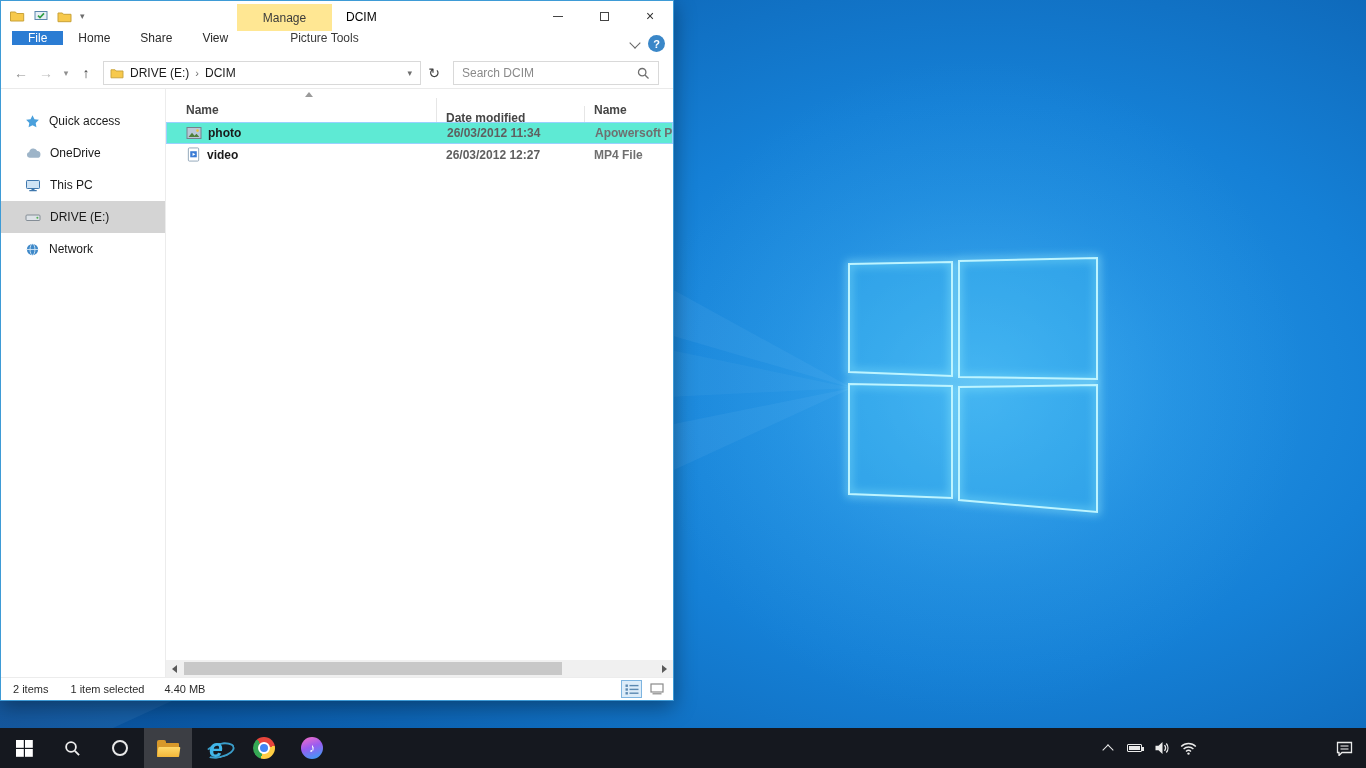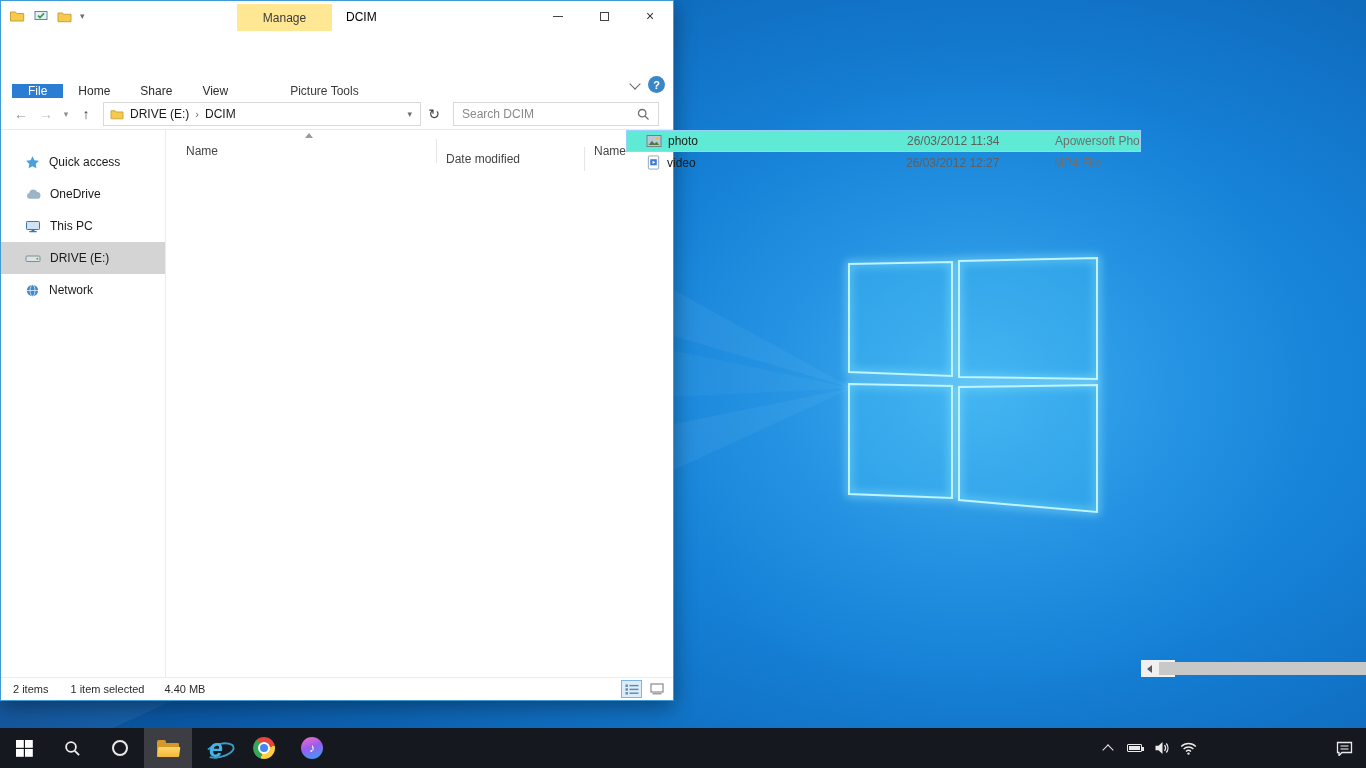--- a/index.html
+++ b/index.html
@@ -24,21 +24,21 @@
   .manage-tab { position:absolute; left:236px; top:3px; width:95px; height:27px; background:#ffe793;
     display:flex; align-items:center; justify-content:center; color:#3b3b3b; }
   .window-title { position:absolute; left:345px; top:9px; color:#000; }
   .win-controls { margin-left:auto; display:flex; height:30px; }
   .win-btn { width:46px; height:30px; display:flex; align-items:center; justify-content:center; color:#444; }
   .min-glyph { width:10px; height:1px; background:#444; display:block; }
   .max-glyph { width:9px; height:9px; border:1px solid #444; display:block; }
   .close-glyph { font-size:14px; color:#333; }
 
   
-  .tabrow { height:26px; display:flex; align-items:flex-end; position:relative; flex:none;margin-top:41px; }
+  .tabrow { height:26px; display:flex; align-items:flex-start; position:relative; flex:none; }
   .tab { display:flex; align-items:center; padding:0 15px; color:#2b2b2b; }
   .tab-file { background:#2b7cd3; color:#fff; margin-left:11px; padding:0 16px; }
   .tab-context { margin-left:32px; color:#3a3a3a; }
   .ribbon-expand { position:absolute; right:34px; top:8px; width:8px; height:8px;
     border-right:1.6px solid #666; border-bottom:1.6px solid #666; transform:rotate(45deg); }
   .help-btn { position:absolute; right:8px; top:4px; width:17px; height:17px; border-radius:50%;
     background:#3a87c8; color:#fff; display:flex; align-items:center; justify-content:center; font-size:11px; font-weight:bold; }
 
   
   .addressrow { height:32px; display:flex; align-items:center; padding:0 8px; gap:1px;
@@ -61,21 +61,21 @@
   .search-box input::placeholder { color:#8a8a8a; }
   .search-glyph { position:absolute; right:8px; top:5px; }
 
   
   .content { flex:1; display:flex; min-height:0; }
   .sidebar { width:165px; flex:none; border-right:1px solid #ececec; padding-top:16px; }
   .side-item { height:32px; display:flex; align-items:center; gap:9px; padding-left:24px; color:#1a1a1a; }
   .side-item.selected { background:#d4d4d4; }
   .side-item svg { flex:none; display:block; }
 
-  .filearea { flex:1; display:flex; flex-direction:row; min-width:0; position:relative; }
+  .filearea { flex:1; display:flex; flex-direction:column; min-width:0; position:relative;font-weight:bold; }
   .sort-indicator { position:absolute; left:139px; top:3px; width:0; height:0;
     border-left:4px solid transparent; border-right:4px solid transparent; border-bottom:5px solid #9a9a9a; }
   .cols { display:flex; height:24px; margin-top:9px; align-items:center; color:#454545; flex:none; }
   .col { height:100%; display:flex; align-items:center; border-right:1px solid #e6e6e6; }
   .col-name { width:271px; padding-left:20px; }
   .col-date { width:148px; padding-left:9px;margin-top:16px; }
   .col-type { flex:1; padding-left:9px; border-right:none; }
 
   .rows { flex:1; min-height:0; }
   .filerow { height:21px; display:flex; align-items:center; }

